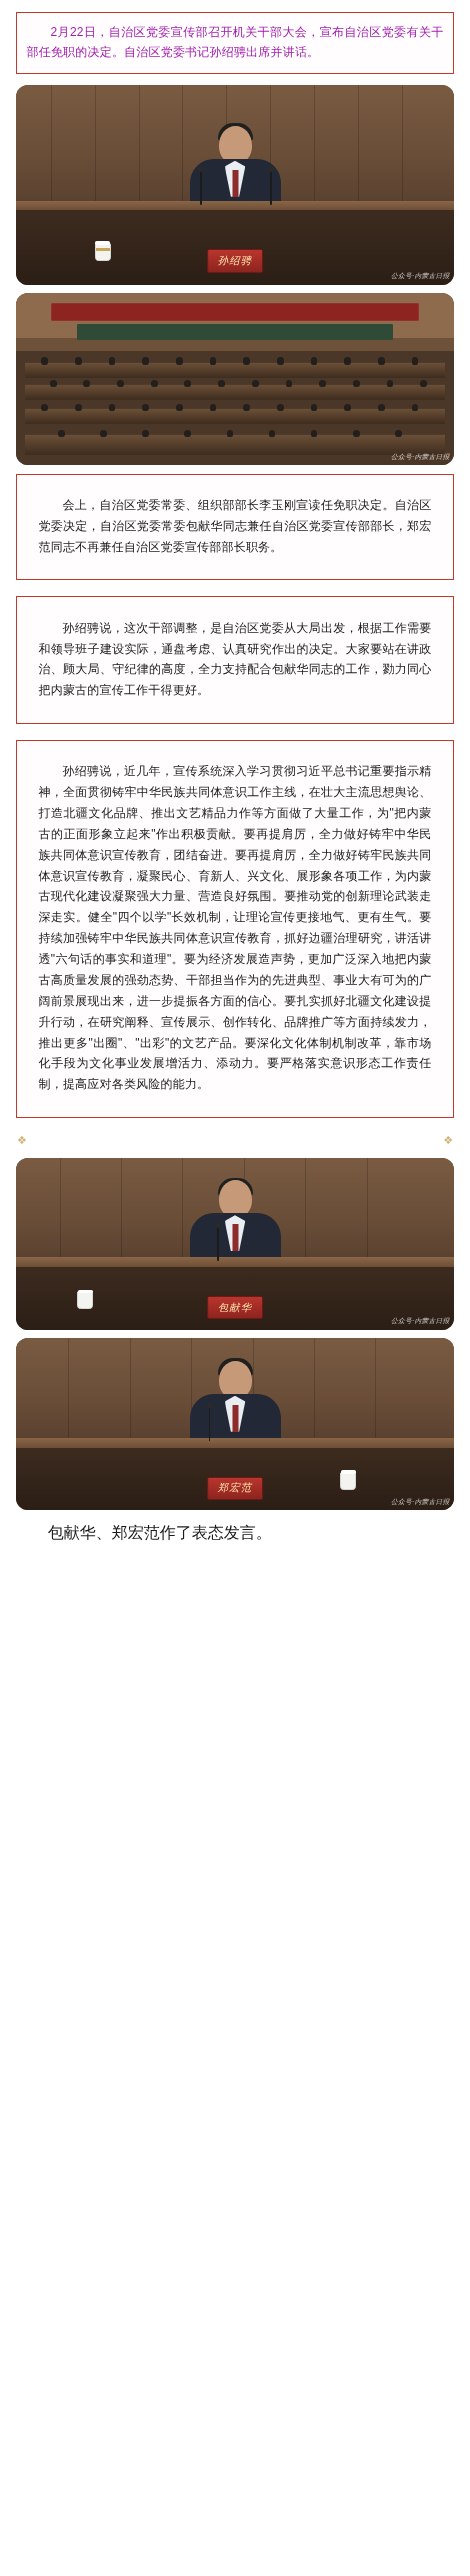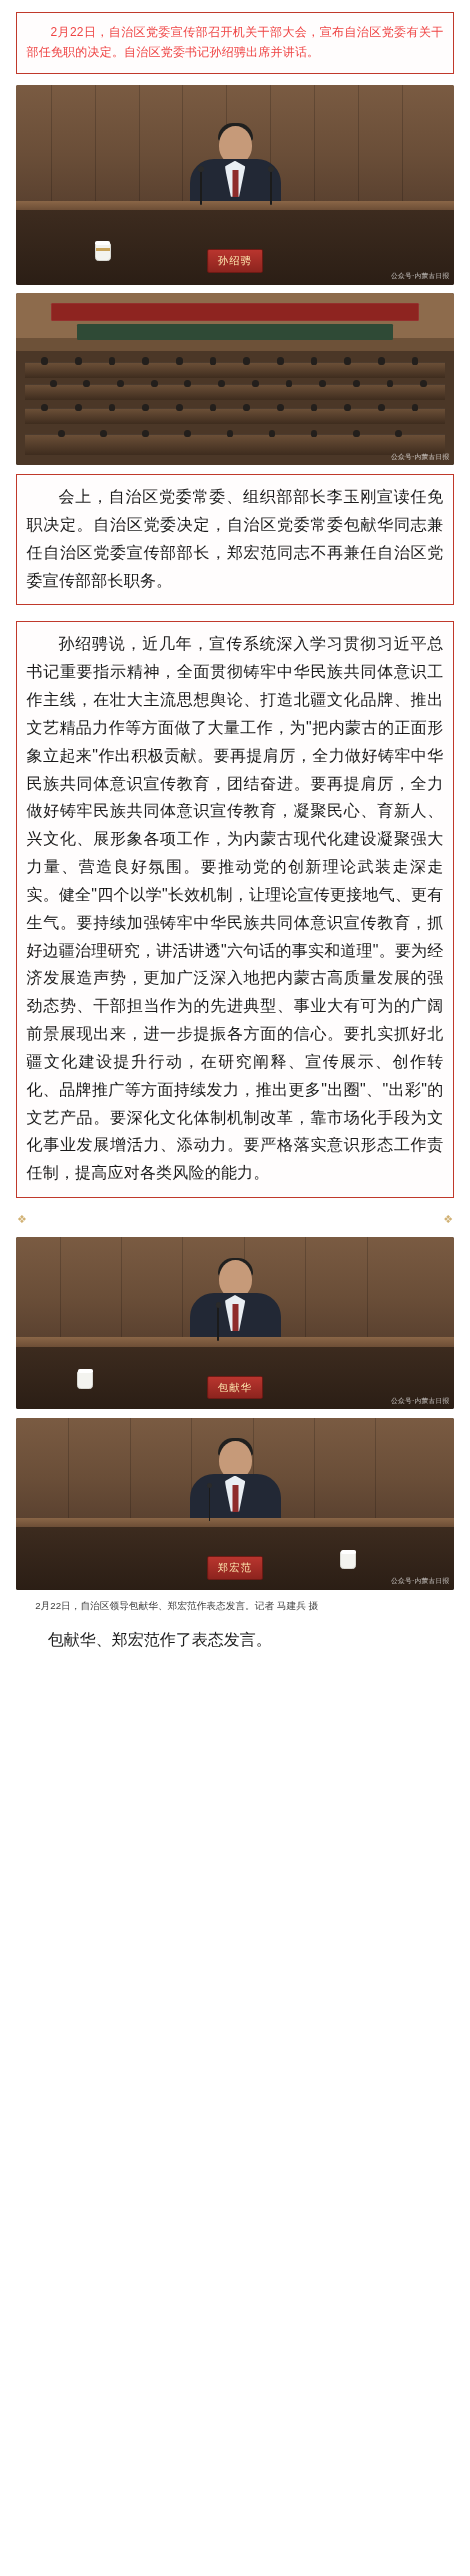--- a/index.html
+++ b/index.html
@@ -25,31 +25,32 @@
     padding: 8.5px 9.7px 9.7px 9.7px;
     margin: 1.2px 0 11px 0;
     background: #fffdfd;
   }
   .callout p {
     margin: 0;
     font-size: 12px;
     line-height: 1.72;
     text-align: justify;
     text-indent: 2em;
-    color: #ef4444;
+    color: #a21caf;
     letter-spacing: 0.2px;
   }
 
   
   .photo-block { margin: 0 0 8.5px 0; }
   .photo {
     position: relative;
     width: 100%;
     overflow: hidden;
-    border-radius: 2px;
+    border-radius: 12px;
+    font-style: italic;
   }
   .photo .wm {
     position: absolute;
     right: 4.8px;
     bottom: 3.6px;
     font-size: 6.7px;
     color: rgba(255,255,255,.72);
     letter-spacing: 0.3px;
     white-space: nowrap;
   }
@@ -175,22 +176,22 @@
   }
 
   
   .para-box {
     border: 1.2px solid #c0392b;
     padding: 8.5px 9.7px 9.7px 9.7px;
     margin: 0 0 15.8px 0;
     background: #fffdfd;
   }
   .para-box p {
-    margin: 0;
-    font-size: 16px;
+    margin: 12px;
+    font-size: 12px;
     line-height: 1.74;
     text-align: justify;
     text-indent: 2em;
     letter-spacing: 0.2px;
   }
 
   
   .motif {
     display: flex;
     justify-content: space-between;
@@ -333,20 +334,23 @@
       </div>
       <div class="wm">公众号·内蒙古日报</div>
     </div>
   </div>
 
 
   <div class="para-box">
     <p>会上，自治区党委常委、组织部部长李玉刚宣读任免职决定。自治区党委决定，自治区党委常委包献华同志兼任自治区党委宣传部部长，郑宏范同志不再兼任自治区党委宣传部部长职务。</p>
   </div>
 
+  <div class="para-box">
+    <p>孙绍骋说，这次干部调整，是自治区党委从大局出发，根据工作需要和领导班子建设实际，通盘考虑、认真研究作出的决定。大家要站在讲政治、顾大局、守纪律的高度，全力支持配合包献华同志的工作，勠力同心把内蒙古的宣传工作干得更好。</p>
+  </div>
 
   <div class="para-box">
     <p>孙绍骋说，近几年，宣传系统深入学习贯彻习近平总书记重要指示精神，全面贯彻铸牢中华民族共同体意识工作主线，在壮大主流思想舆论、打造北疆文化品牌、推出文艺精品力作等方面做了大量工作，为"把内蒙古的正面形象立起来"作出积极贡献。要再提肩厉，全力做好铸牢中华民族共同体意识宣传教育，团结奋进。要再提肩厉，全力做好铸牢民族共同体意识宣传教育，凝聚民心、育新人、兴文化、展形象各项工作，为内蒙古现代化建设凝聚强大力量、营造良好氛围。要推动党的创新理论武装走深走实。健全"四个以学"长效机制，让理论宣传更接地气、更有生气。要持续加强铸牢中华民族共同体意识宣传教育，抓好边疆治理研究，讲活讲透"六句话的事实和道理"。要为经济发展造声势，更加广泛深入地把内蒙古高质量发展的强劲态势、干部担当作为的先进典型、事业大有可为的广阔前景展现出来，进一步提振各方面的信心。要扎实抓好北疆文化建设提升行动，在研究阐释、宣传展示、创作转化、品牌推广等方面持续发力，推出更多"出圈"、"出彩"的文艺产品。要深化文化体制机制改革，靠市场化手段为文化事业发展增活力、添动力。要严格落实意识形态工作责任制，提高应对各类风险的能力。</p>
   </div>
 
   <div class="motif">
     <span>❖</span>
     <span>❖</span>
   </div>
 
@@ -405,18 +409,17 @@
           <div class="desk-top"></div>
         </div>
         <div class="mic" style="left:44%"></div>
         <div class="cup" style="left:74%"></div>
         <div class="nameplate">郑宏范</div>
       </div>
       <div class="wm">公众号·内蒙古日报</div>
     </div>
   </div>
 
-  <div class="credit">2月22日，自治区领导包献华、郑宏范作表态发言。记者 马建兵 摄</div>
 
   <div class="closing">包献华、郑宏范作了表态发言。</div>
 
 </div>
 
 
 </body></html>

